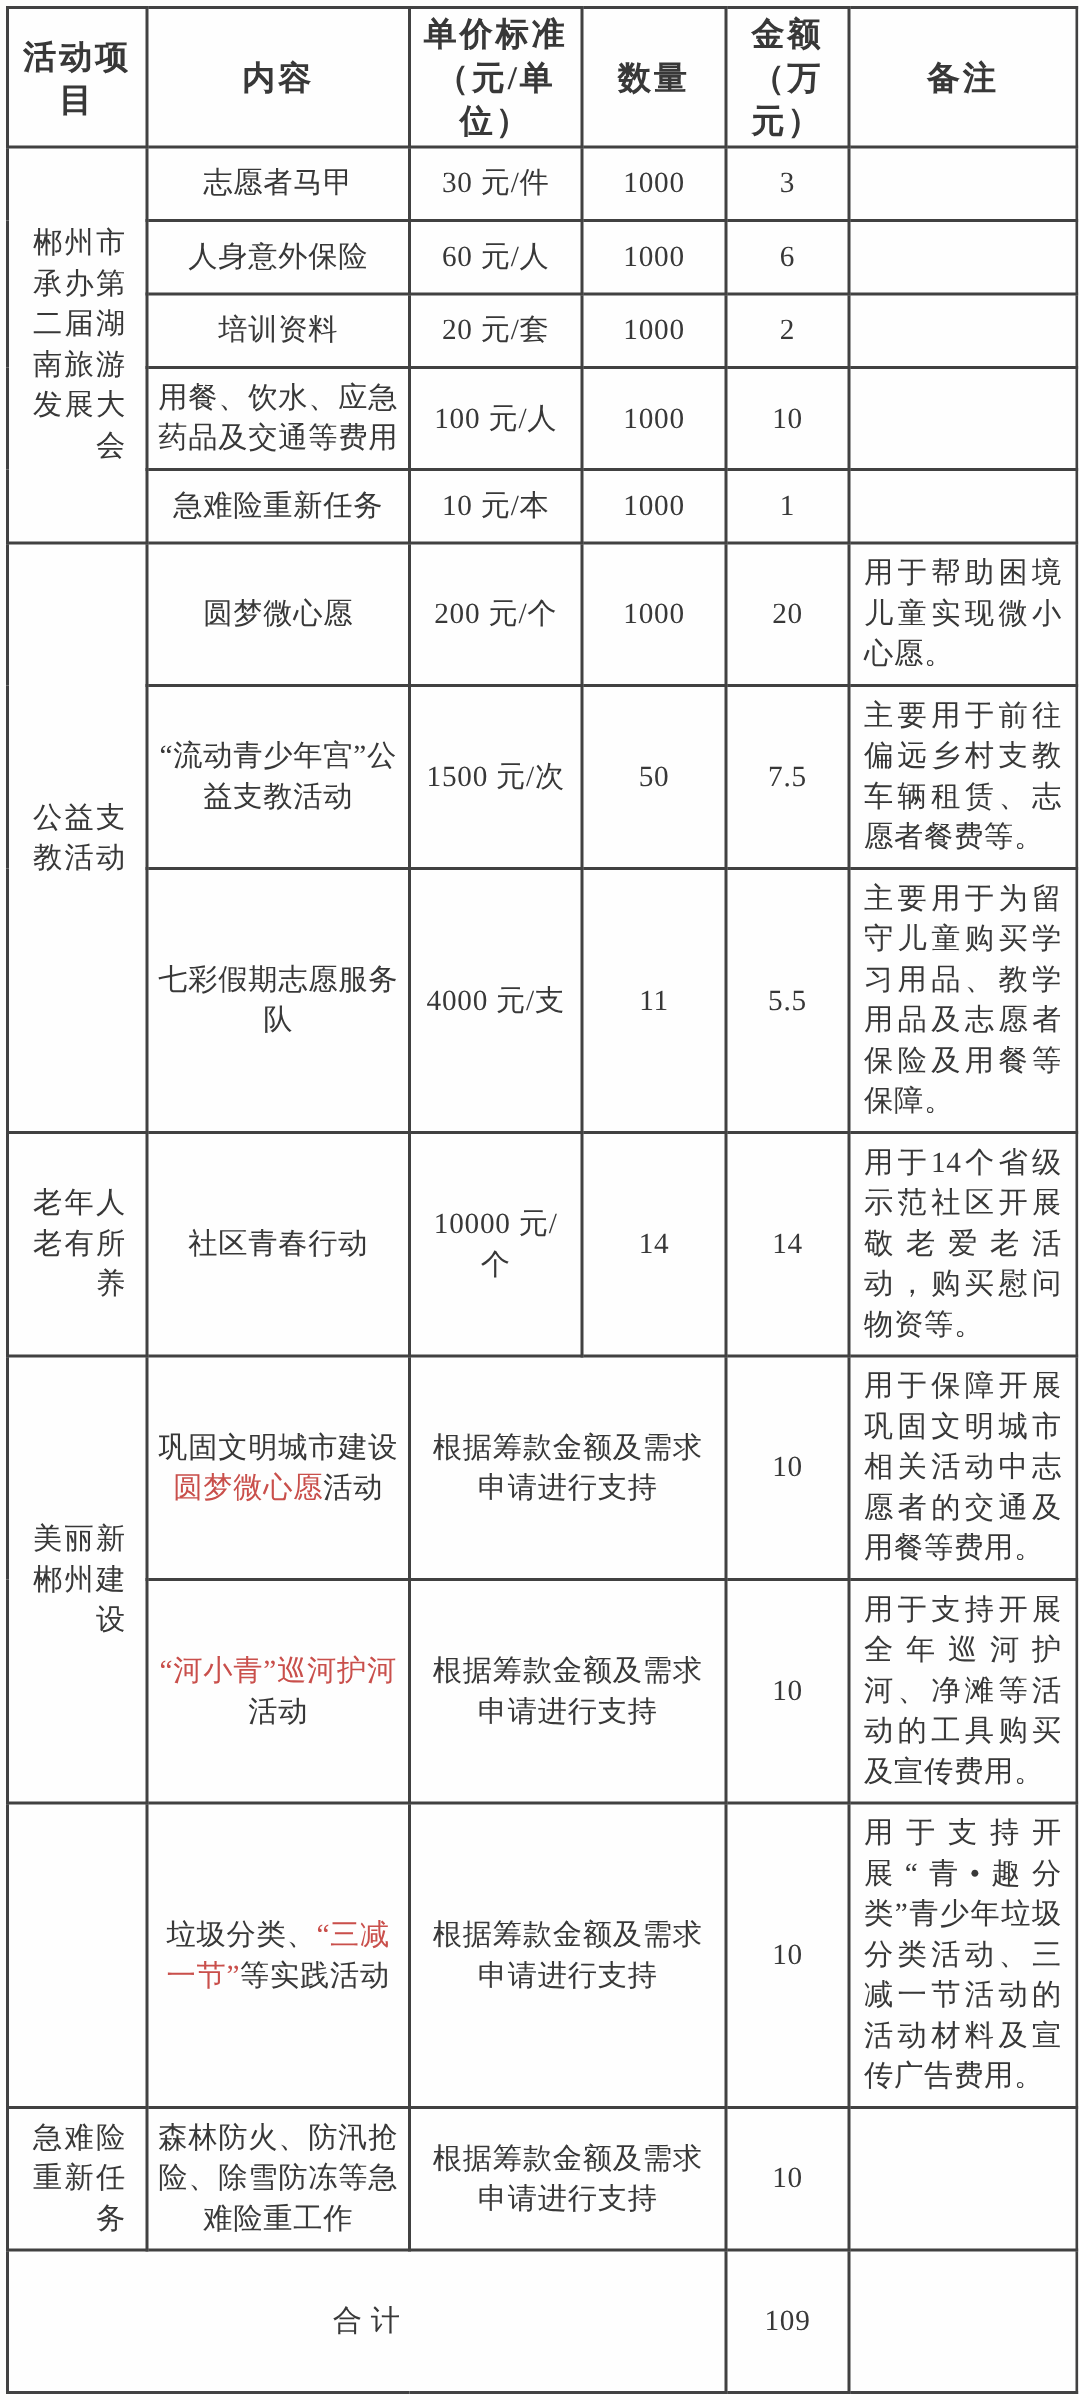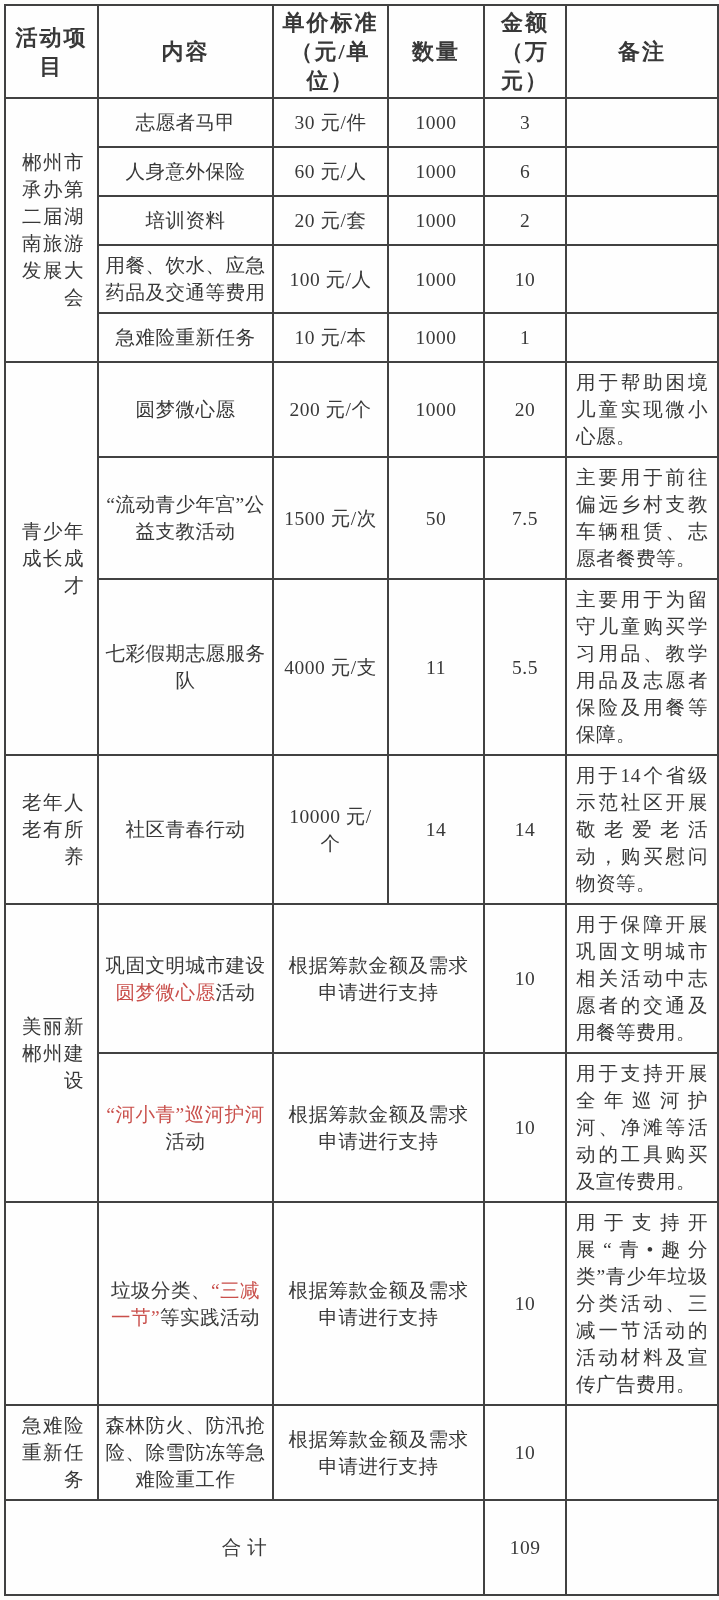--- a/index.html
+++ b/index.html
@@ -123,21 +123,21 @@
           <td class="remark"></td>
         </tr>
         <tr>
           <td class="content">急难险重新任务</td>
           <td class="price">10 元/本</td>
           <td class="qty">1000</td>
           <td class="amount">1</td>
           <td class="remark"></td>
         </tr>
         <tr>
-          <td rowspan="3" class="project">青少年成长成才</td>
+          <td rowspan="3" class="project">公益支教活动</td>
           <td class="content">圆梦微心愿</td>
           <td class="price">200 元/个</td>
           <td class="qty">1000</td>
           <td class="amount">20</td>
           <td class="remark">用于帮助困境儿童实现微小心愿。</td>
         </tr>
         <tr>
           <td class="content">“流动青少年宫”公益支教活动</td>
           <td class="price">1500 元/次</td>
           <td class="qty">50</td>

